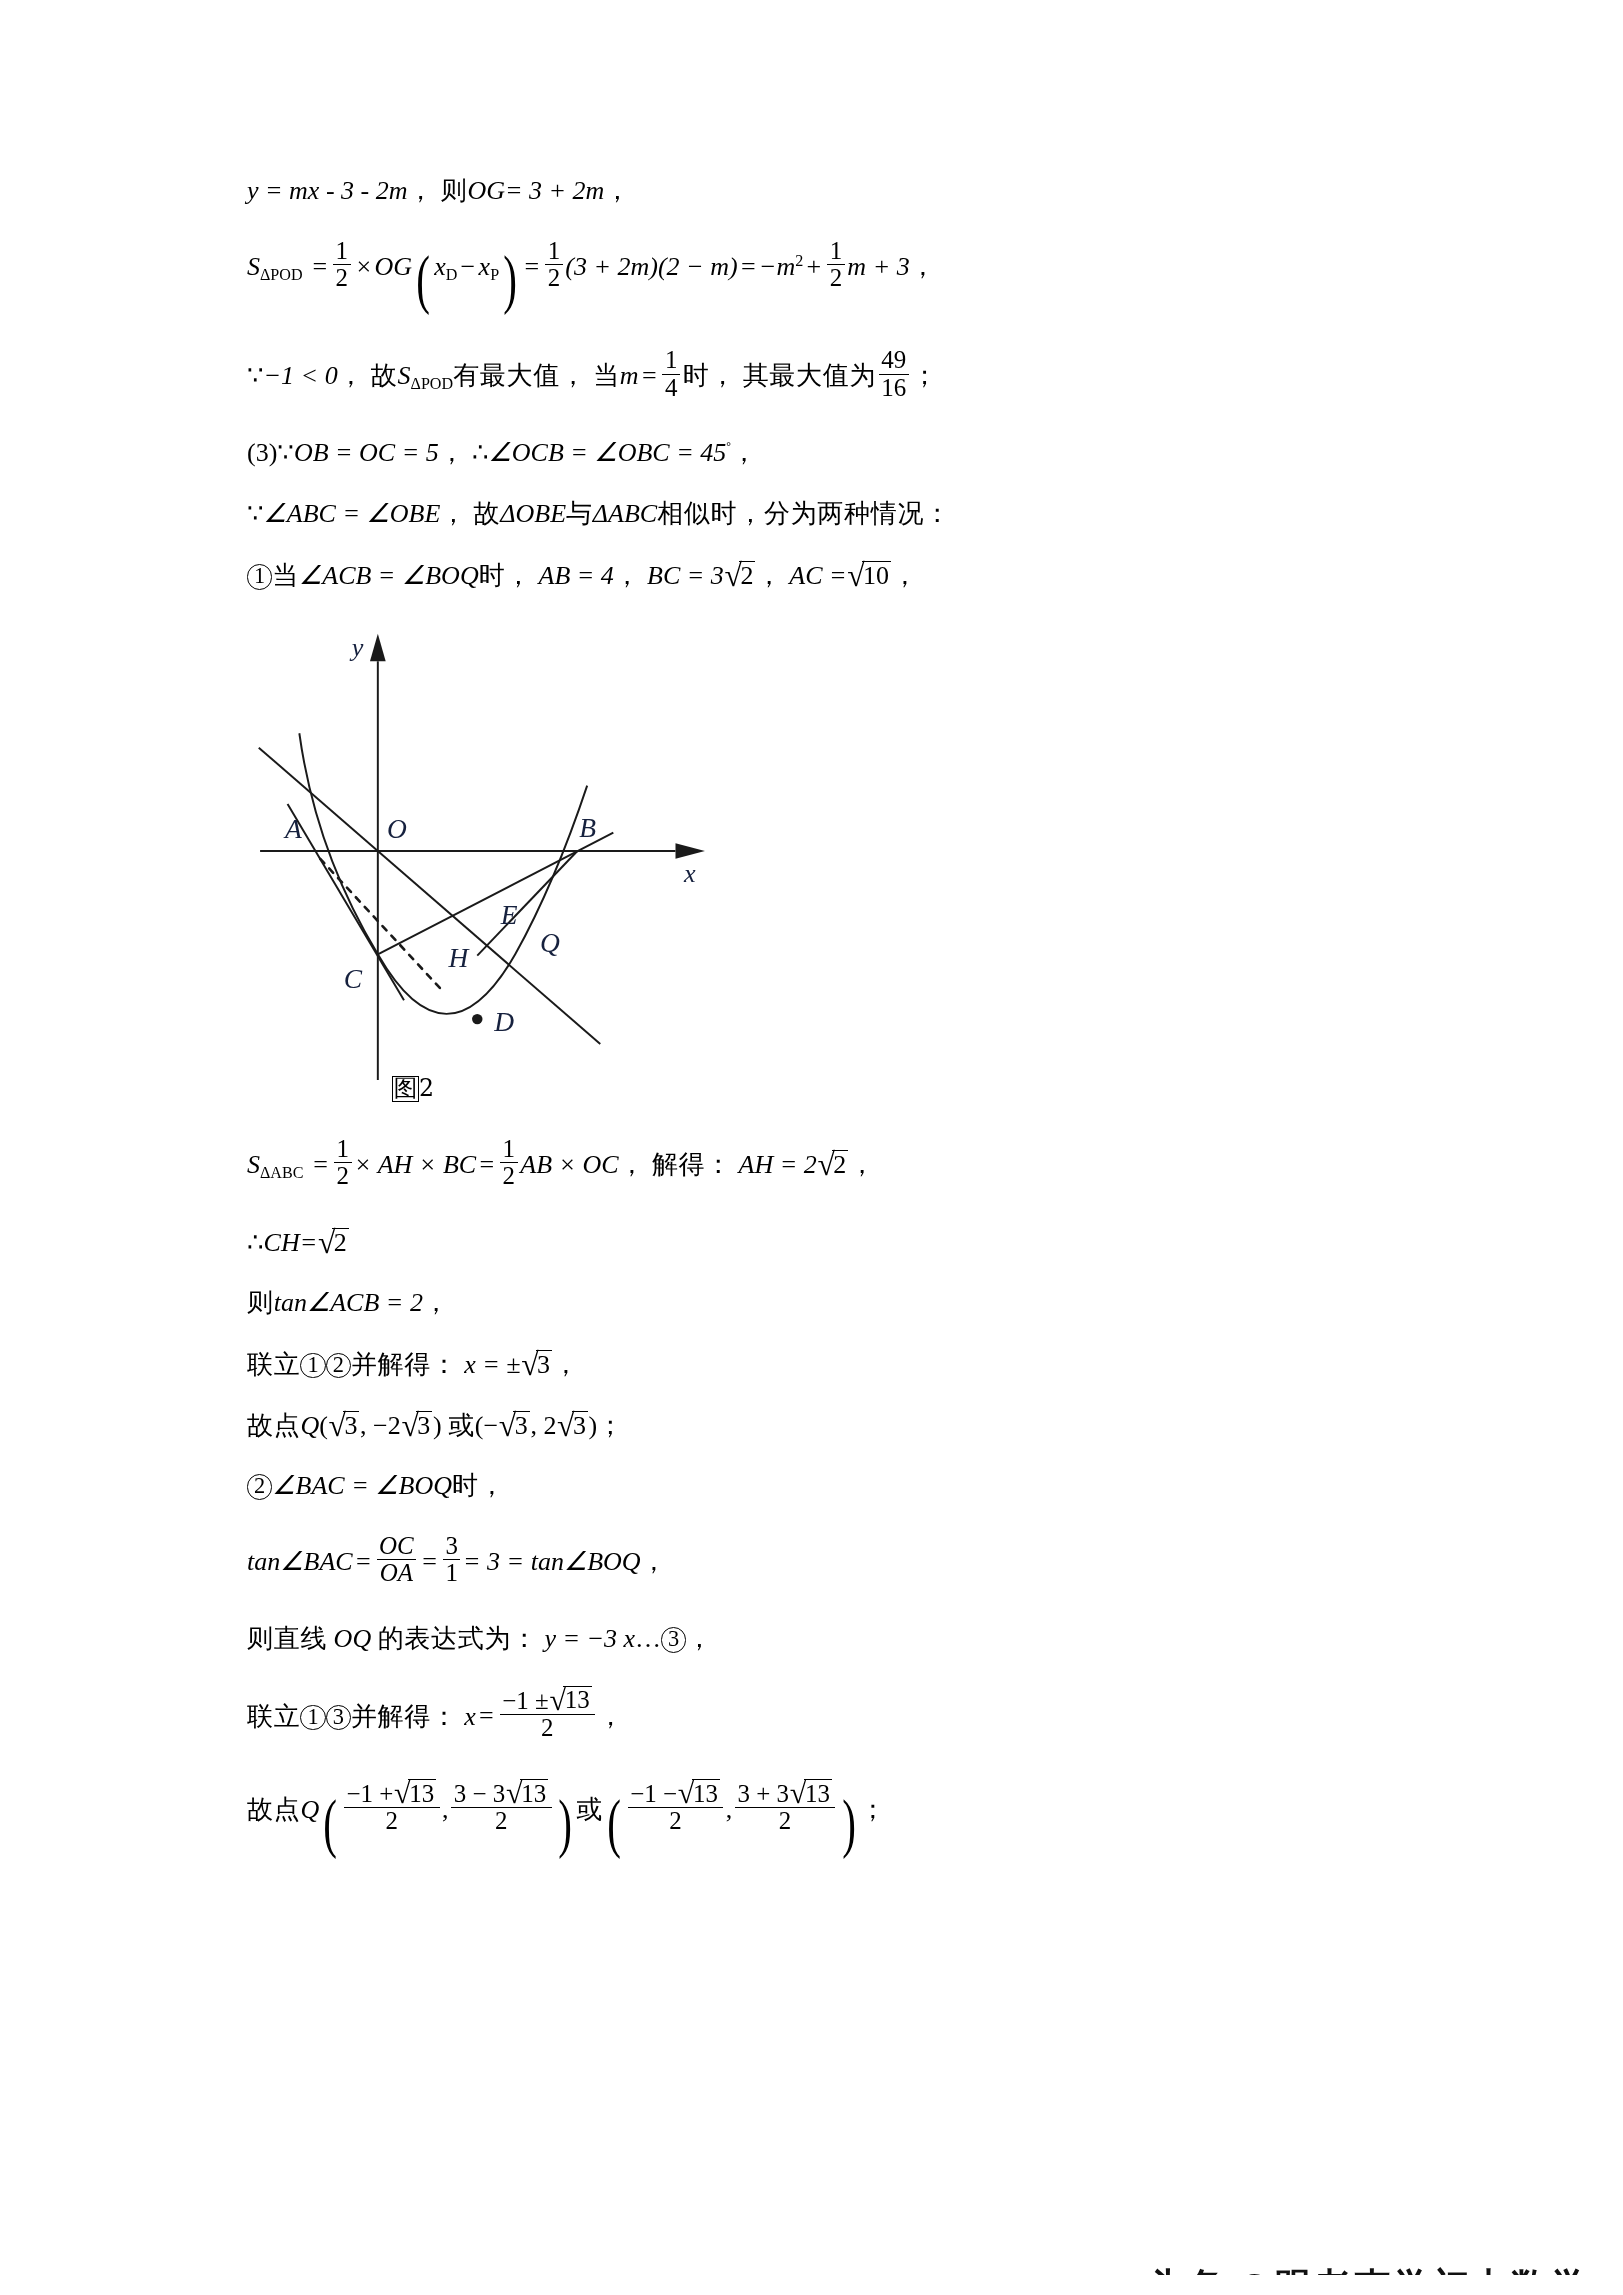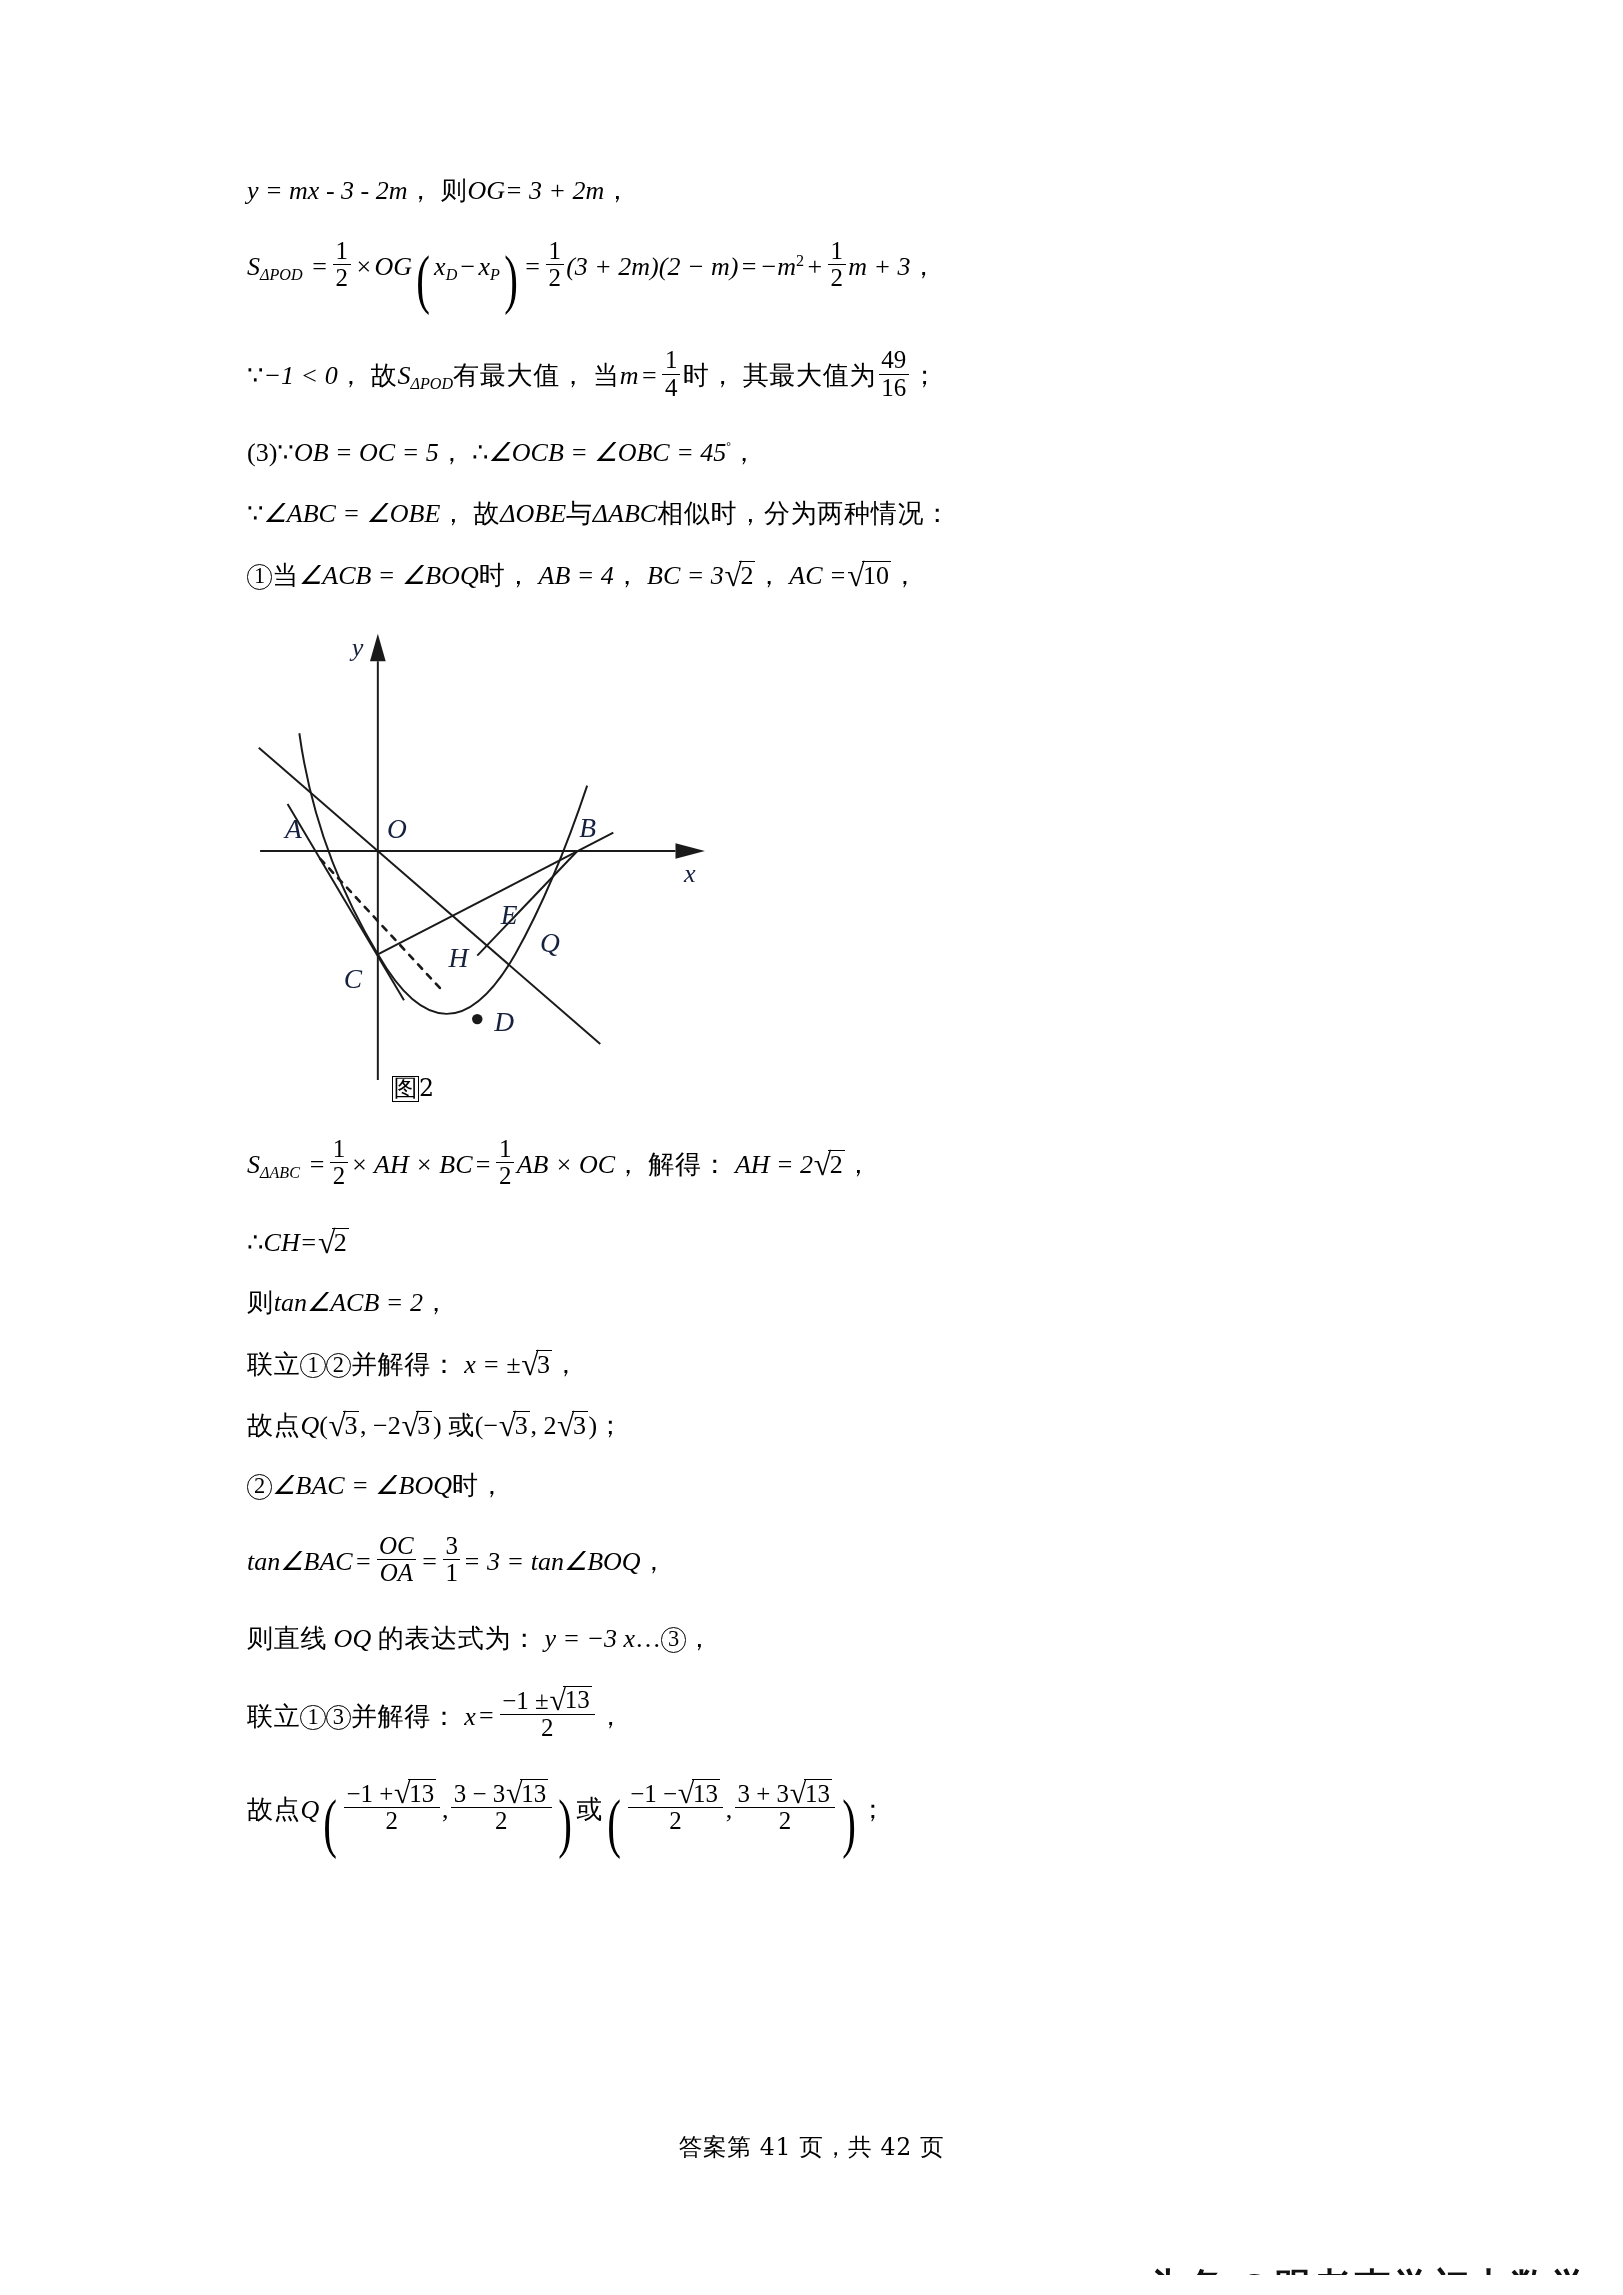--- a/index.html
+++ b/index.html
@@ -38,21 +38,20 @@
   .mn { font-style: normal; }
   .op { font-style: normal; padding: 0 3.3px; }
   .cjk {
     font-family: "DejaVu Serif", "Liberation Serif", serif;
     font-style: normal;
     letter-spacing: 0.7px;
   }
   .sub {
     font-size: 0.62em;
     vertical-align: -0.30em;
-    font-style: italic;
   }
   .sup {
     font-size: 0.62em;
     vertical-align: 0.58em;
     font-style: normal;
   }
   .deg {
     font-size: 0.45em;
     vertical-align: 0.95em;
   }
@@ -285,20 +284,19 @@
       <span class="cjk">联立</span><span class="circnum">1</span><span class="circnum">3</span><span class="cjk">并解得：</span>
       <span class="mi">x</span><span class="op">=</span><span class="frac"><span class="num"><span>−1 ±</span><span class="sqrt"><span class="rad">√</span><span class="rnd mn">13</span></span></span><span class="den">2</span></span><span class="cjk">，</span>
     </div>
 
     <div class="line tall">
       <span class="cjk">故点</span><span class="mi">Q</span><span class="bigparen">(</span><span class="frac"><span class="num"><span>−1 +</span><span class="sqrt"><span class="rad">√</span><span class="rnd mn">13</span></span></span><span class="den">2</span></span><span class="ctext">,</span><span class="frac"><span class="num"><span>3 − 3</span><span class="sqrt"><span class="rad">√</span><span class="rnd mn">13</span></span></span><span class="den">2</span></span><span class="bigparen">)</span><span class="cjk">或</span><span class="bigparen">(</span><span class="frac"><span class="num"><span>−1 −</span><span class="sqrt"><span class="rad">√</span><span class="rnd mn">13</span></span></span><span class="den">2</span></span><span class="ctext">,</span><span class="frac"><span class="num"><span>3 + 3</span><span class="sqrt"><span class="rad">√</span><span class="rnd mn">13</span></span></span><span class="den">2</span></span><span class="bigparen">)</span><span class="cjk">；</span>
     </div>
 
   </div>
 
-  <div class="footer">答案第 41 页，共 42 页</div>
 
   <div class="watermark">
     <span class="brand">头条</span><span>@跟老李学初中数学</span>
   </div>
 
 </div>
 
 
 </body></html>

